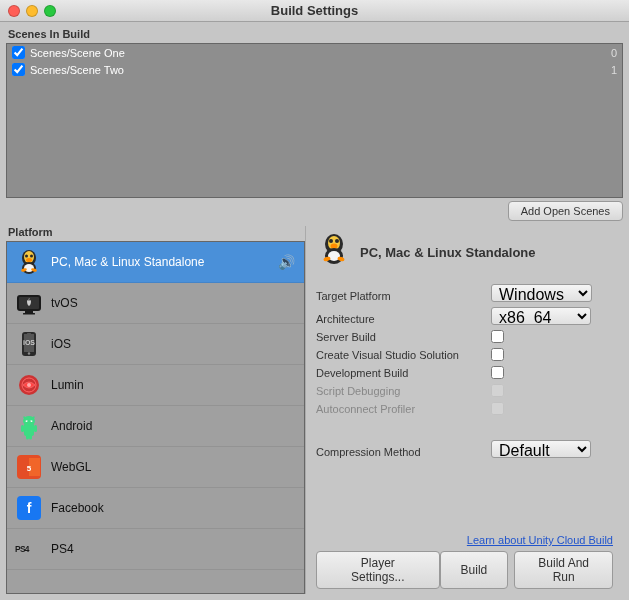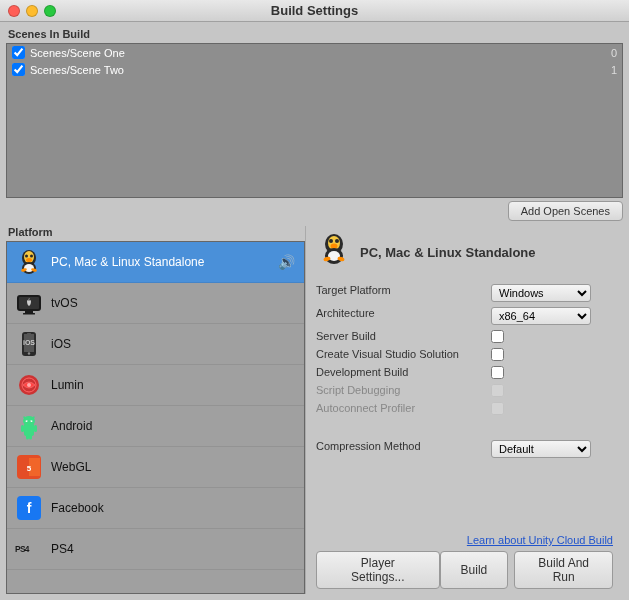--- a/index.html
+++ b/index.html
@@ -183,35 +183,35 @@
       font-size: 13px;
       font-weight: 600;
       color: #333;
     }
     .settings-platform-icon {
       font-size: 28px;
     }
 
     .settings-row {
       display: flex;
-      align-items: flex-start;
+      align-items: flex-end;
       margin-bottom: 5px;
     }
     .settings-row-label {
       font-size: 11px;
       color: #333;
       width: 175px;
       flex-shrink: 0;
     }
     .settings-row-label.dimmed {
       color: #888;
     }
     .settings-select {
       height: 18px;
-      font-size: 11px;
+      font-size: 16px;
       background: linear-gradient(to bottom, #f5f5f5, #e0e0e0);
       border: 1px solid #999;
       border-radius: 3px;
       padding: 0 3px;
       min-width: 100px;
       appearance: auto;
       -webkit-appearance: auto;
     }
     .settings-checkbox {
       width: 13px;

